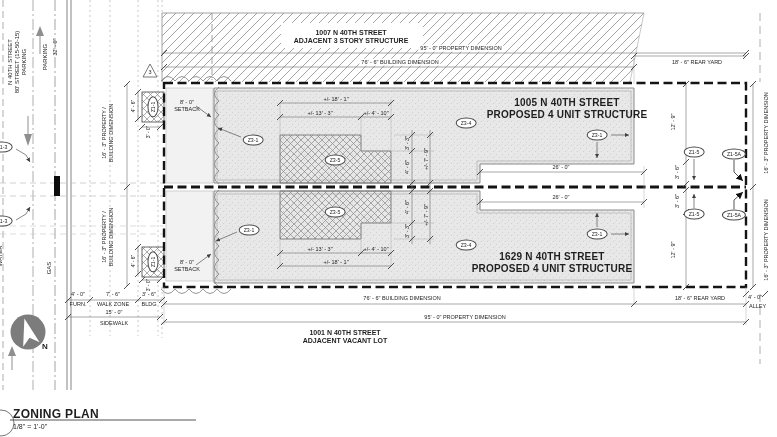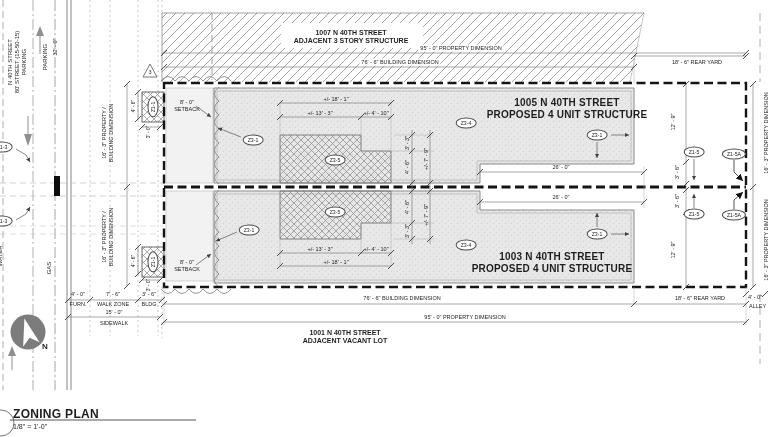--- a/index.html
+++ b/index.html
@@ -234,21 +234,21 @@
 <div class="t ctr lbl2" style="left:345px;top:337px;">
   <div>1001 N 40TH STREET</div>
       <div>ADJACENT VACANT LOT</div>
 </div>
 
 <div class="t ctr lbl" style="left:567px;top:109px;">
   <div>1005 N 40TH STREET</div>
       <div>PROPOSED 4 UNIT STRUCTURE</div>
 </div>
 <div class="t ctr lbl" style="left:552px;top:263px;">
-  <div>1003 N 40TH STREET</div>
+  <div>1629 N 40TH STREET</div>
       <div>PROPOSED 4 UNIT STRUCTURE</div>
 </div>
 
 <div class="t ctr wbg" style="left:461px;top:48px;">95' - 0" PROPERTY DIMENSION</div>
 <div class="t ctr wbg" style="left:400px;top:62px;">76' - 6" BUILDING DIMENSION</div>
 <div class="t ctr" style="left:697px;top:62px;">18' - 6" REAR YARD</div>
 
 <div class="t ctr" style="left:402px;top:298px;">76' - 6" BUILDING DIMENSION</div>
 <div class="t ctr" style="left:700px;top:298px;">18' - 6" REAR YARD</div>
 <div class="t ctr" style="left:465px;top:317px;">95' - 0" PROPERTY DIMENSION</div>

